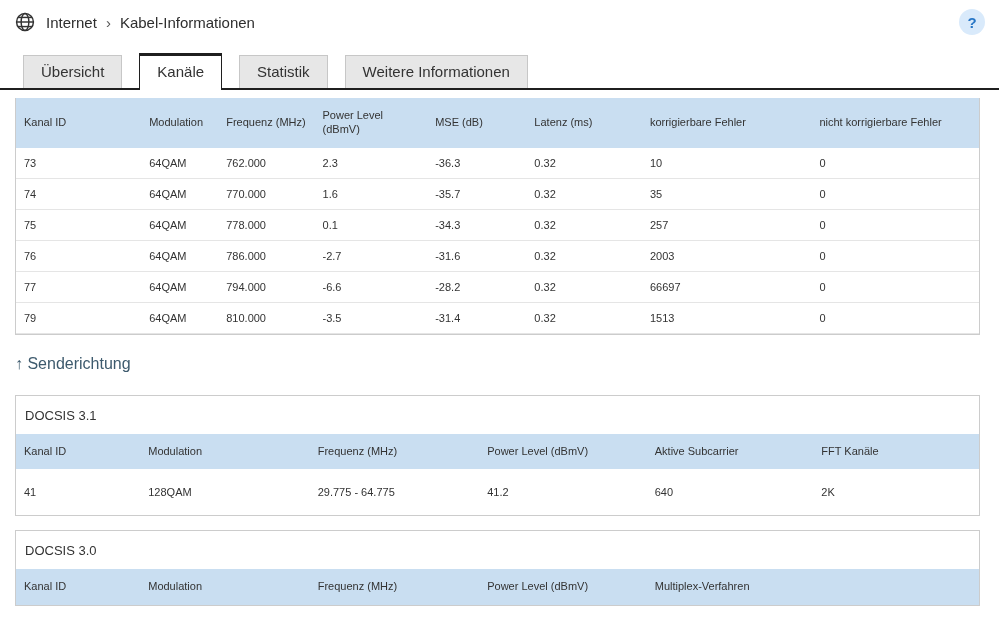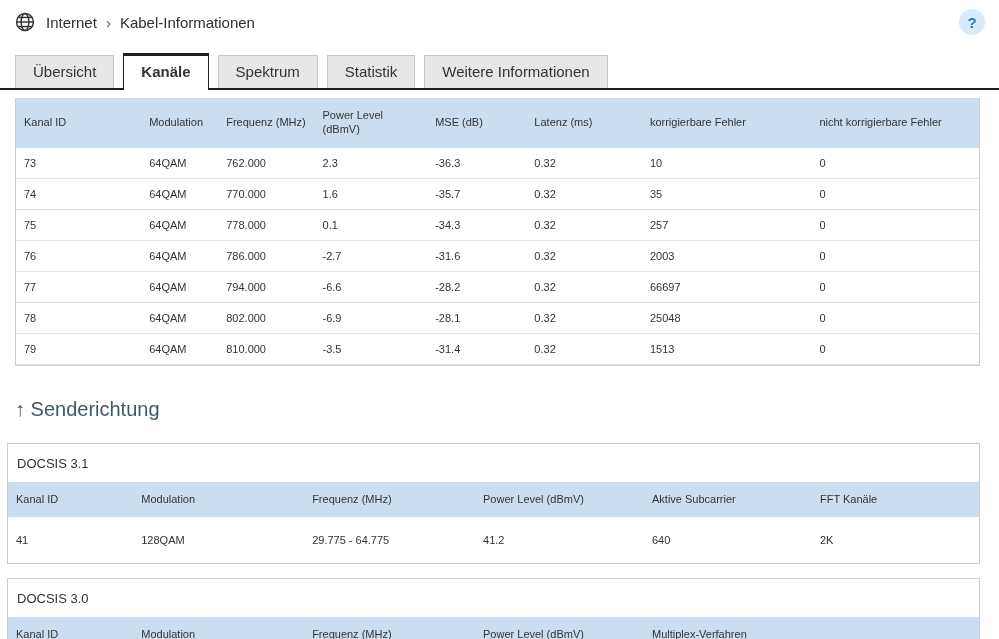--- a/index.html
+++ b/index.html
@@ -23,46 +23,46 @@
   }
 
   
   .tabbar {
     display:flex; align-items:flex-end; gap:9px;
     padding:9px 0 0 15px; background:#fff;
     border-bottom:2px solid #1f1f1f;
   }
   .tab {
     background:#e7e7e7; border:1px solid #c7c7c7; border-bottom:none;
-    padding:7px 17px 8px; font-size:15px; color:#333; cursor:pointer; white-space:nowrap;
+    padding:7px 17px 8px; font-size:15px; color:#333; cursor:pointer; white-space:nowrap;margin-left:8px;
   }
   .tab.active {
     background:#fff; border:1px solid #1f1f1f; border-top-width:3px; border-bottom:none;
-    margin-bottom:-2px; padding-bottom:10px; position:relative; z-index:2;font-weight:bold;
+    margin-bottom:-2px; padding-bottom:10px; position:relative; z-index:2;
   }
 
   
   .table-box { border:1px solid #ccc; }
   .table-box.cut-top { border-top:none; margin:8px 19px 0 15px; }
   table { width:100%; border-collapse:collapse; font-size:11px; table-layout:fixed; }
   thead th {
     background:#c9def1; text-align:left; font-weight:400; color:#333;
     padding:11px 8px; vertical-align:middle; line-height:1.25;
   }
   tbody td { padding:9px 8px; border-bottom:1px solid #e5e5e5; vertical-align:middle; }
   tbody tr:last-child td { border-bottom:none; }
   tbody td:first-child { font-weight:400; }
   .table-box.cut-top tbody tr:last-child td { border-bottom:1px solid #e5e5e5; }
 
   
   .section-heading {
-    margin:32px 19px 22px 15px;
-    font-size:20px; color:#3d5a6d; font-weight:400;
-  }
-  .docsis-box { border:1px solid #ccc; margin:0 19px 14px 7px; }
+    margin:20px 19px 22px 15px;
+    font-size:16px; color:#3d5a6d; font-weight:400;
+  }
+  .docsis-box { border:1px solid #ccc; margin:0 19px 14px 15px; }
   .docsis-label { padding:12px 9px 11px; font-size:13px; color:#333; }
   .docsis-box tbody td { padding:17px 8px; border-bottom:none; }
 </style>
 </head>
 <body>
 
 <header class="topbar">
   <span class="globe-wrap">
     <svg viewBox="0 0 24 24" width="22" height="22" fill="none" stroke="#333" stroke-width="1.6">
       <circle cx="12" cy="12" r="9.2"></circle>
@@ -76,21 +76,20 @@
     <span>Internet</span>
     <span class="crumb-sep">›</span>
     <span>Kabel-Informationen</span>
   </nav>
   <button class="help-btn">?</button>
 </header>
 
 <nav class="tabbar">
   <div class="tab">Übersicht</div>
   <div class="tab active">Kanäle</div>
-  <div class="tab">Spektrum</div>
   <div class="tab">Statistik</div>
   <div class="tab">Weitere Informationen</div>
 </nav>
 
 <main>
   <div class="table-box cut-top">
     <table>
       <colgroup>
         <col style="width:13%">
           <col style="width:8%">
@@ -158,30 +157,20 @@
             <td>77</td>
             <td>64QAM</td>
             <td>794.000</td>
             <td>-6.6</td>
             <td>-28.2</td>
             <td>0.32</td>
             <td>66697</td>
             <td>0</td>
           </tr>
           <tr>
-            <td>78</td>
-            <td>64QAM</td>
-            <td>802.000</td>
-            <td>-6.9</td>
-            <td>-28.1</td>
-            <td>0.32</td>
-            <td>25048</td>
-            <td>0</td>
-          </tr>
-          <tr>
             <td>79</td>
             <td>64QAM</td>
             <td>810.000</td>
             <td>-3.5</td>
             <td>-31.4</td>
             <td>0.32</td>
             <td>1513</td>
             <td>0</td>
           </tr>
         </tbody>

